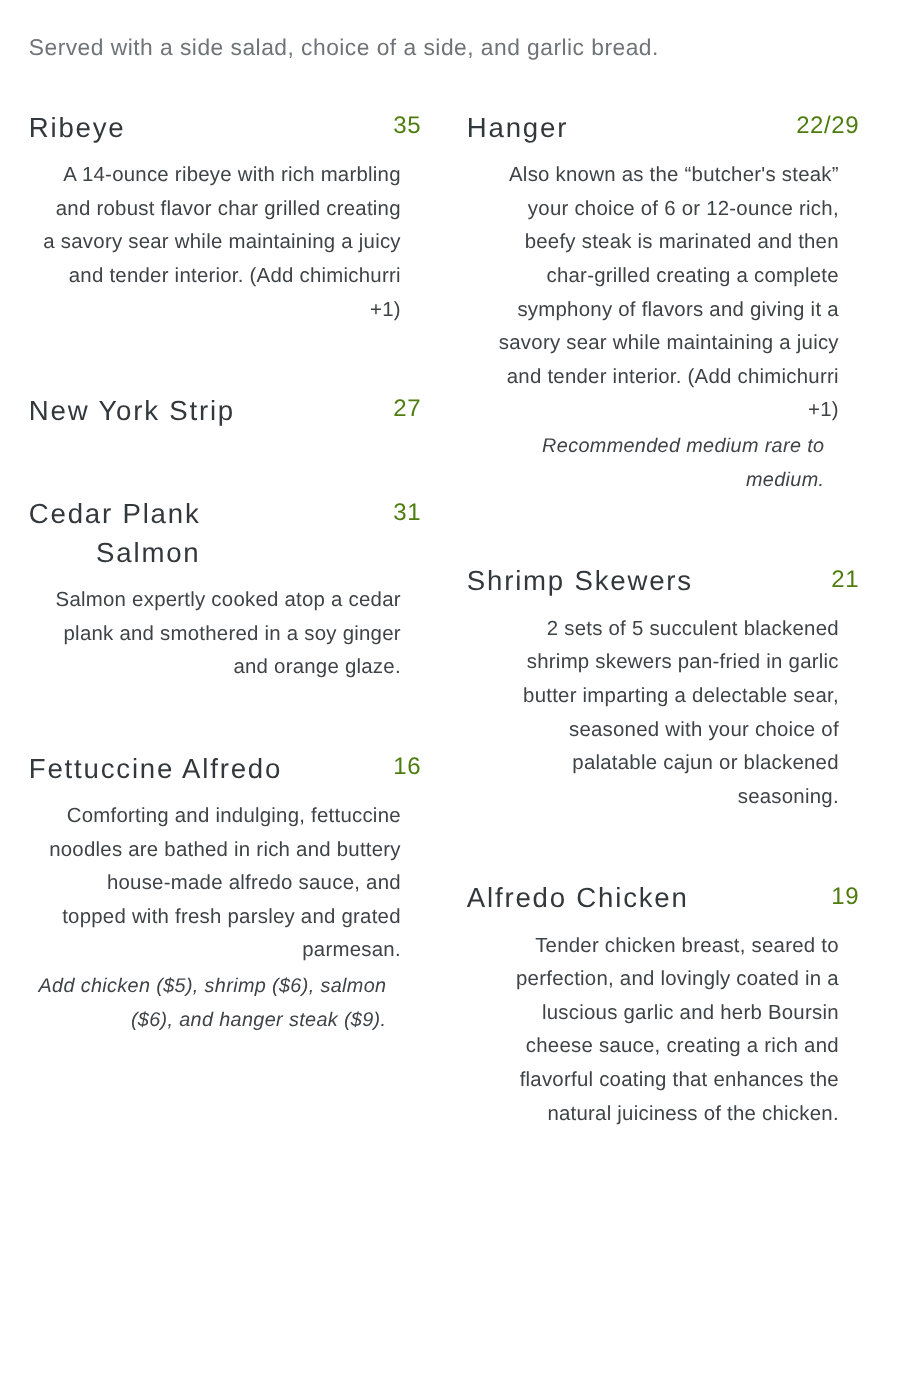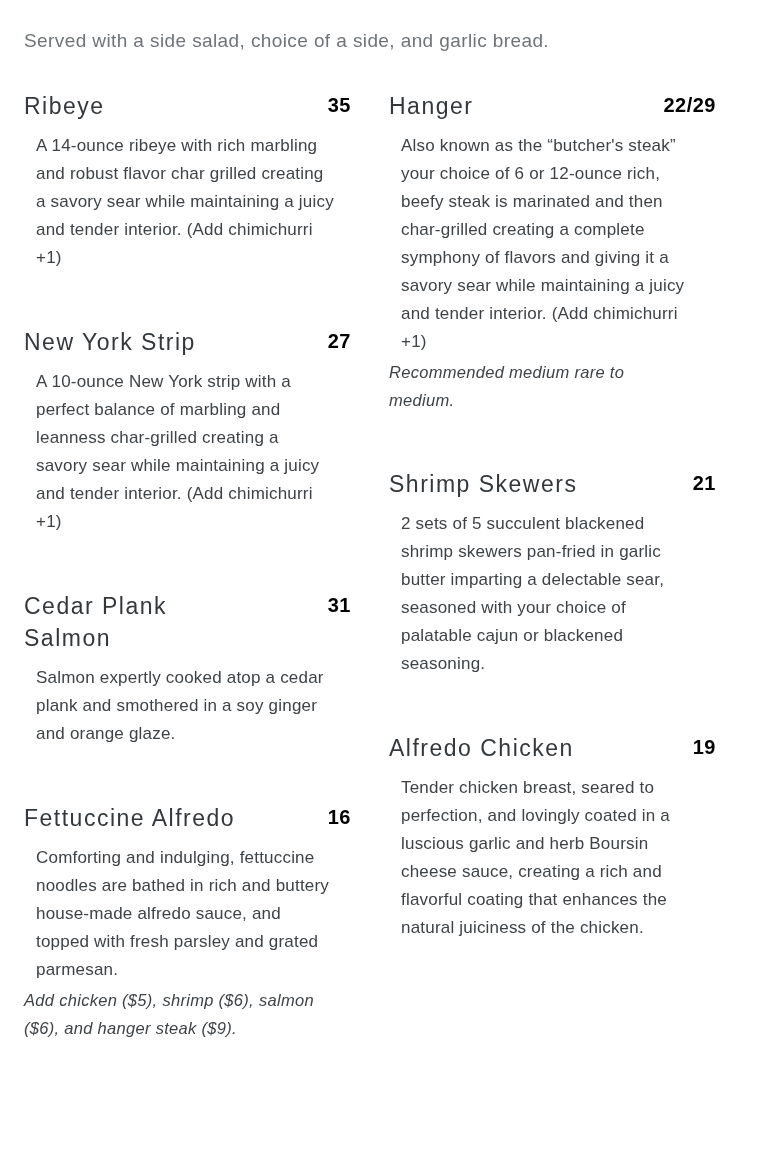--- a/index.html
+++ b/index.html
@@ -17,20 +17,21 @@
     font-weight: 300;
     letter-spacing: 0.4px;
     color: #6f7478;
     line-height: 26px;
   }
   .columns {
     display: grid;
     grid-template-columns: 1fr 1fr;
     column-gap: 38px;
     align-items: start;
+    text-align: right;
   }
   .item { margin-bottom: 54px; }
   .item:last-child { margin-bottom: 0; }
   .item-head {
     display: flex;
     justify-content: space-between;
     align-items: flex-start;
   }
   .item-title {
     margin: 0;
@@ -38,24 +39,24 @@
     font-weight: 300;
     letter-spacing: 1.5px;
     line-height: 32px;
     color: #33383c;
     white-space: pre-line;
   }
   .item-price {
     flex: 0 0 auto;
     padding-top: 1px;
     font-size: 20px;
-    font-weight: 700;
+    font-weight: 400;
     letter-spacing: 0.5px;
     line-height: 28px;
-    color: #000000;
+    color: #4d7c0f;
   }
   .item-desc {
     margin: 10px 0 0 12px;
     max-width: 298px;
     font-size: 17px;
     font-weight: 300;
     letter-spacing: 0.2px;
     line-height: 28px;
     color: #3e4347;
   }
@@ -87,21 +88,20 @@
           <span class="item-price">35</span>
         </div>
         <p class="item-desc">A 14-ounce ribeye with rich marbling and robust flavor char grilled creating a savory sear while maintaining a juicy and tender interior. (Add chimichurri +1)</p>
       </article>
 
       <article class="item">
         <div class="item-head">
           <h2 class="item-title">New York Strip</h2>
           <span class="item-price">27</span>
         </div>
-        <p class="item-desc"> A 10-ounce New York strip with a perfect balance of marbling and leanness char-grilled creating a savory sear while maintaining a juicy and tender interior. (Add chimichurri +1)</p>
       </article>
 
       <article class="item">
         <div class="item-head">
           <h2 class="item-title">Cedar Plank
 Salmon</h2>
           <span class="item-price">31</span>
         </div>
         <p class="item-desc">Salmon expertly cooked atop a cedar plank and smothered in a soy ginger and orange glaze.</p>
       </article>

